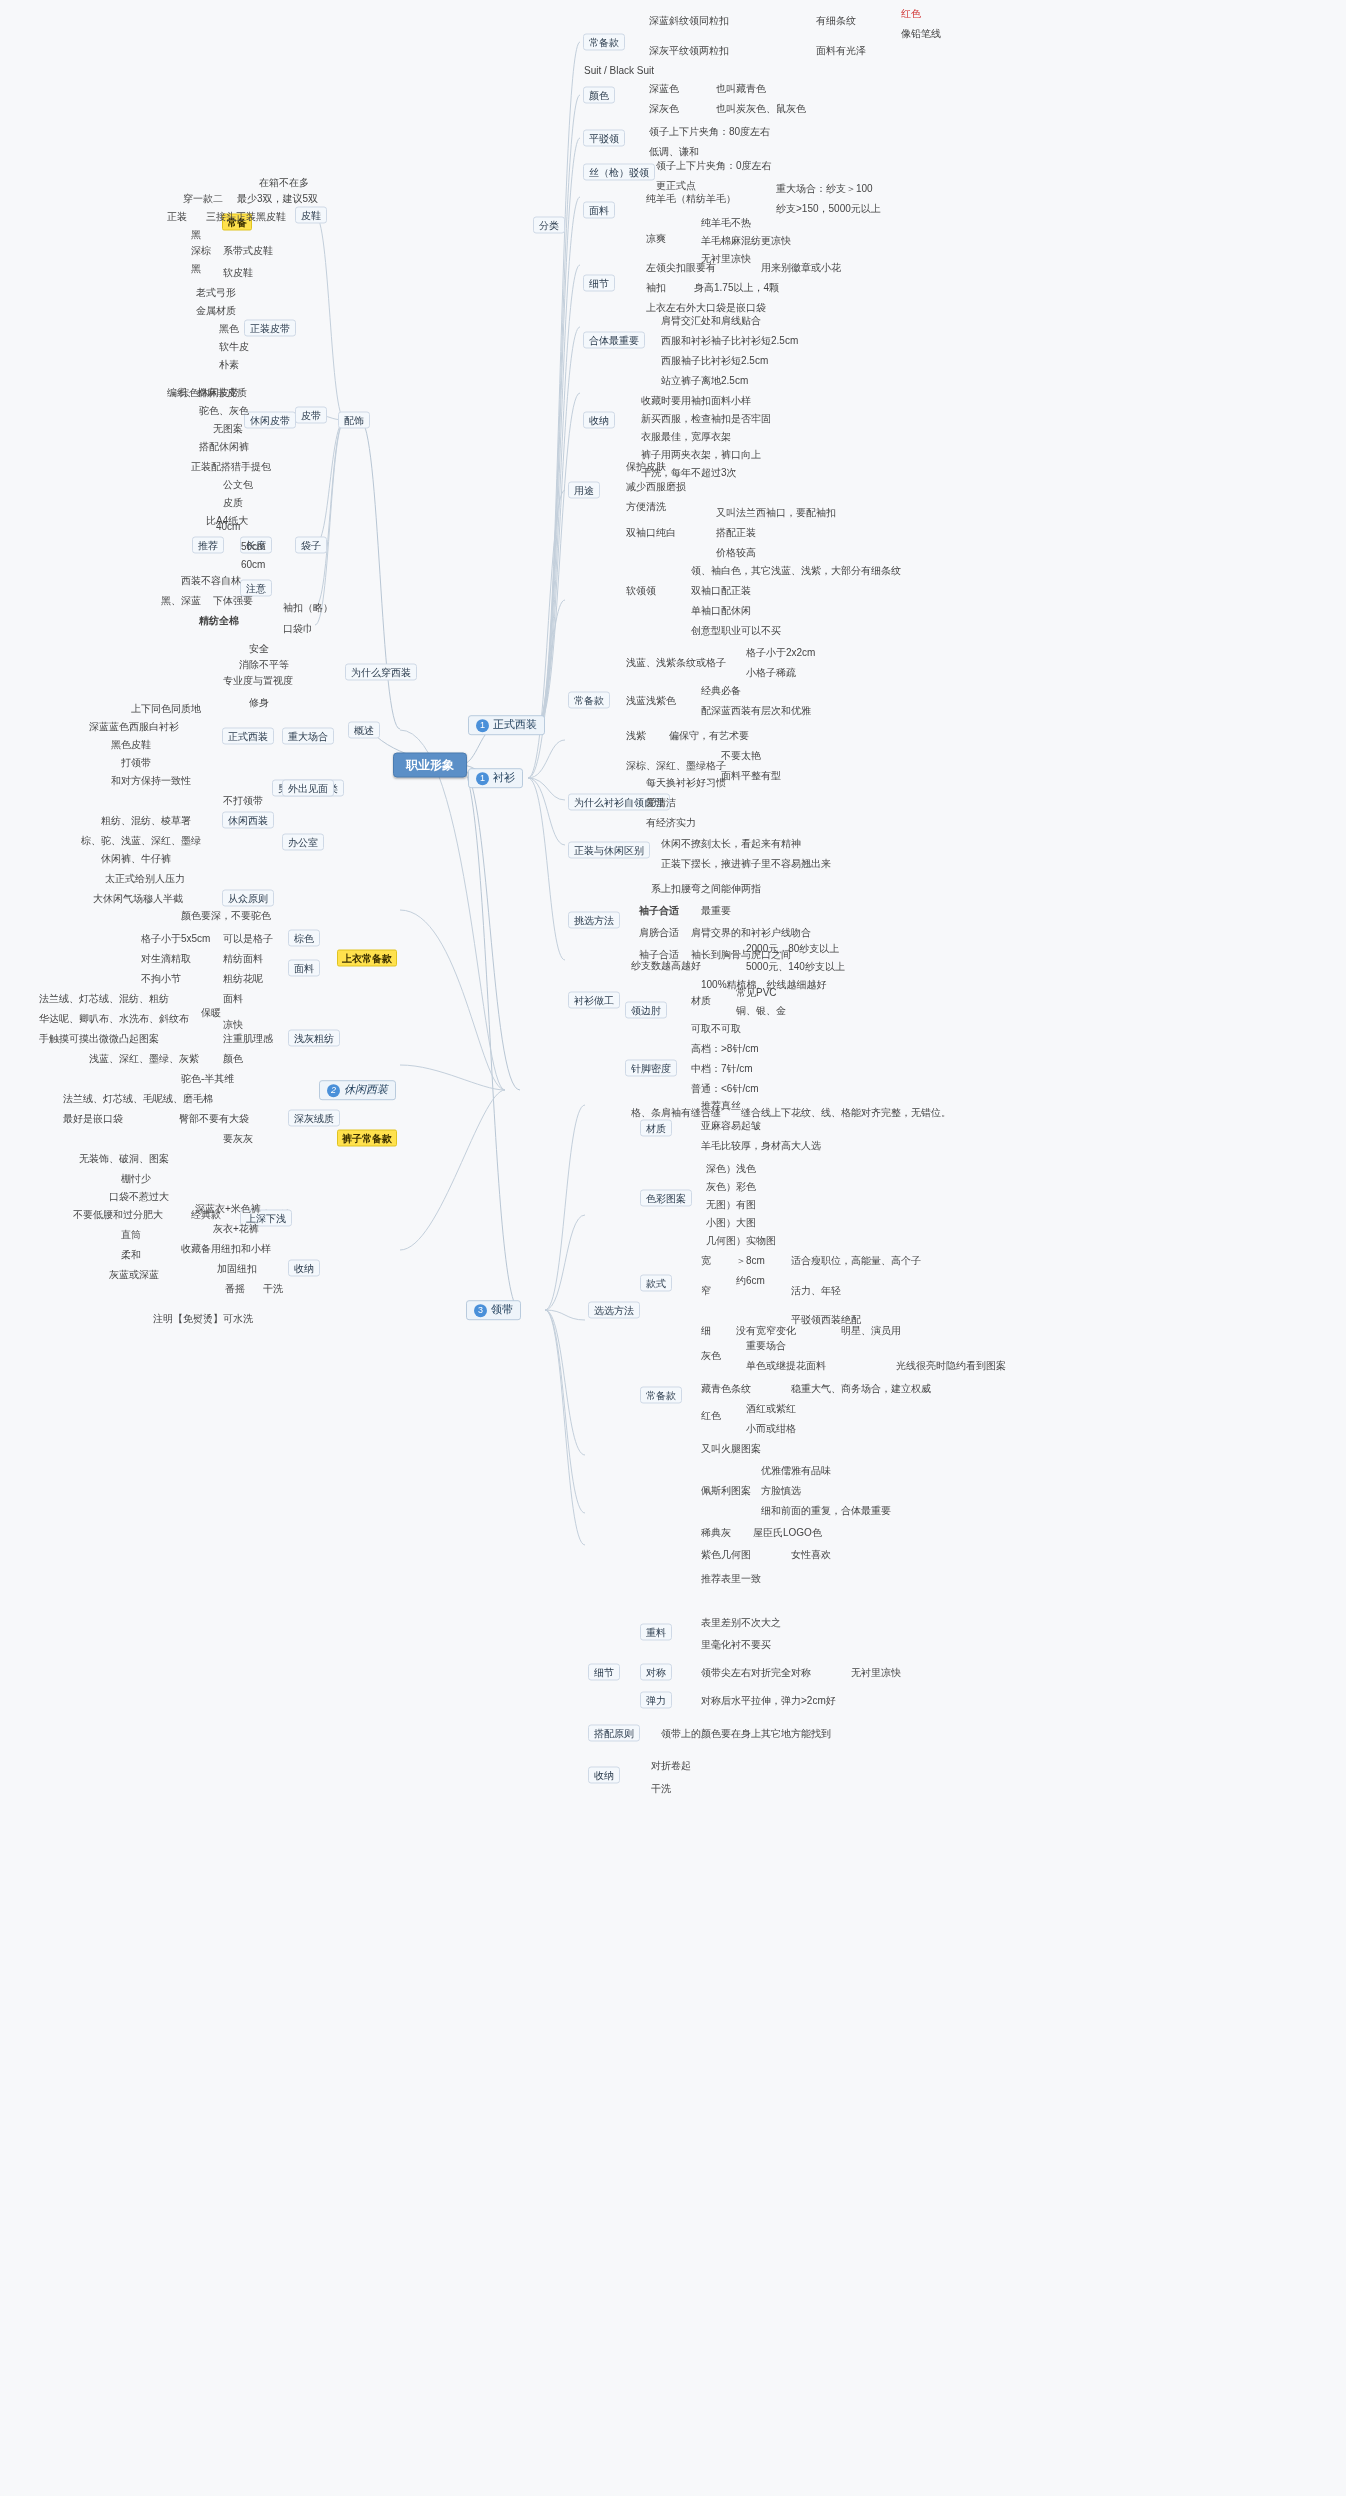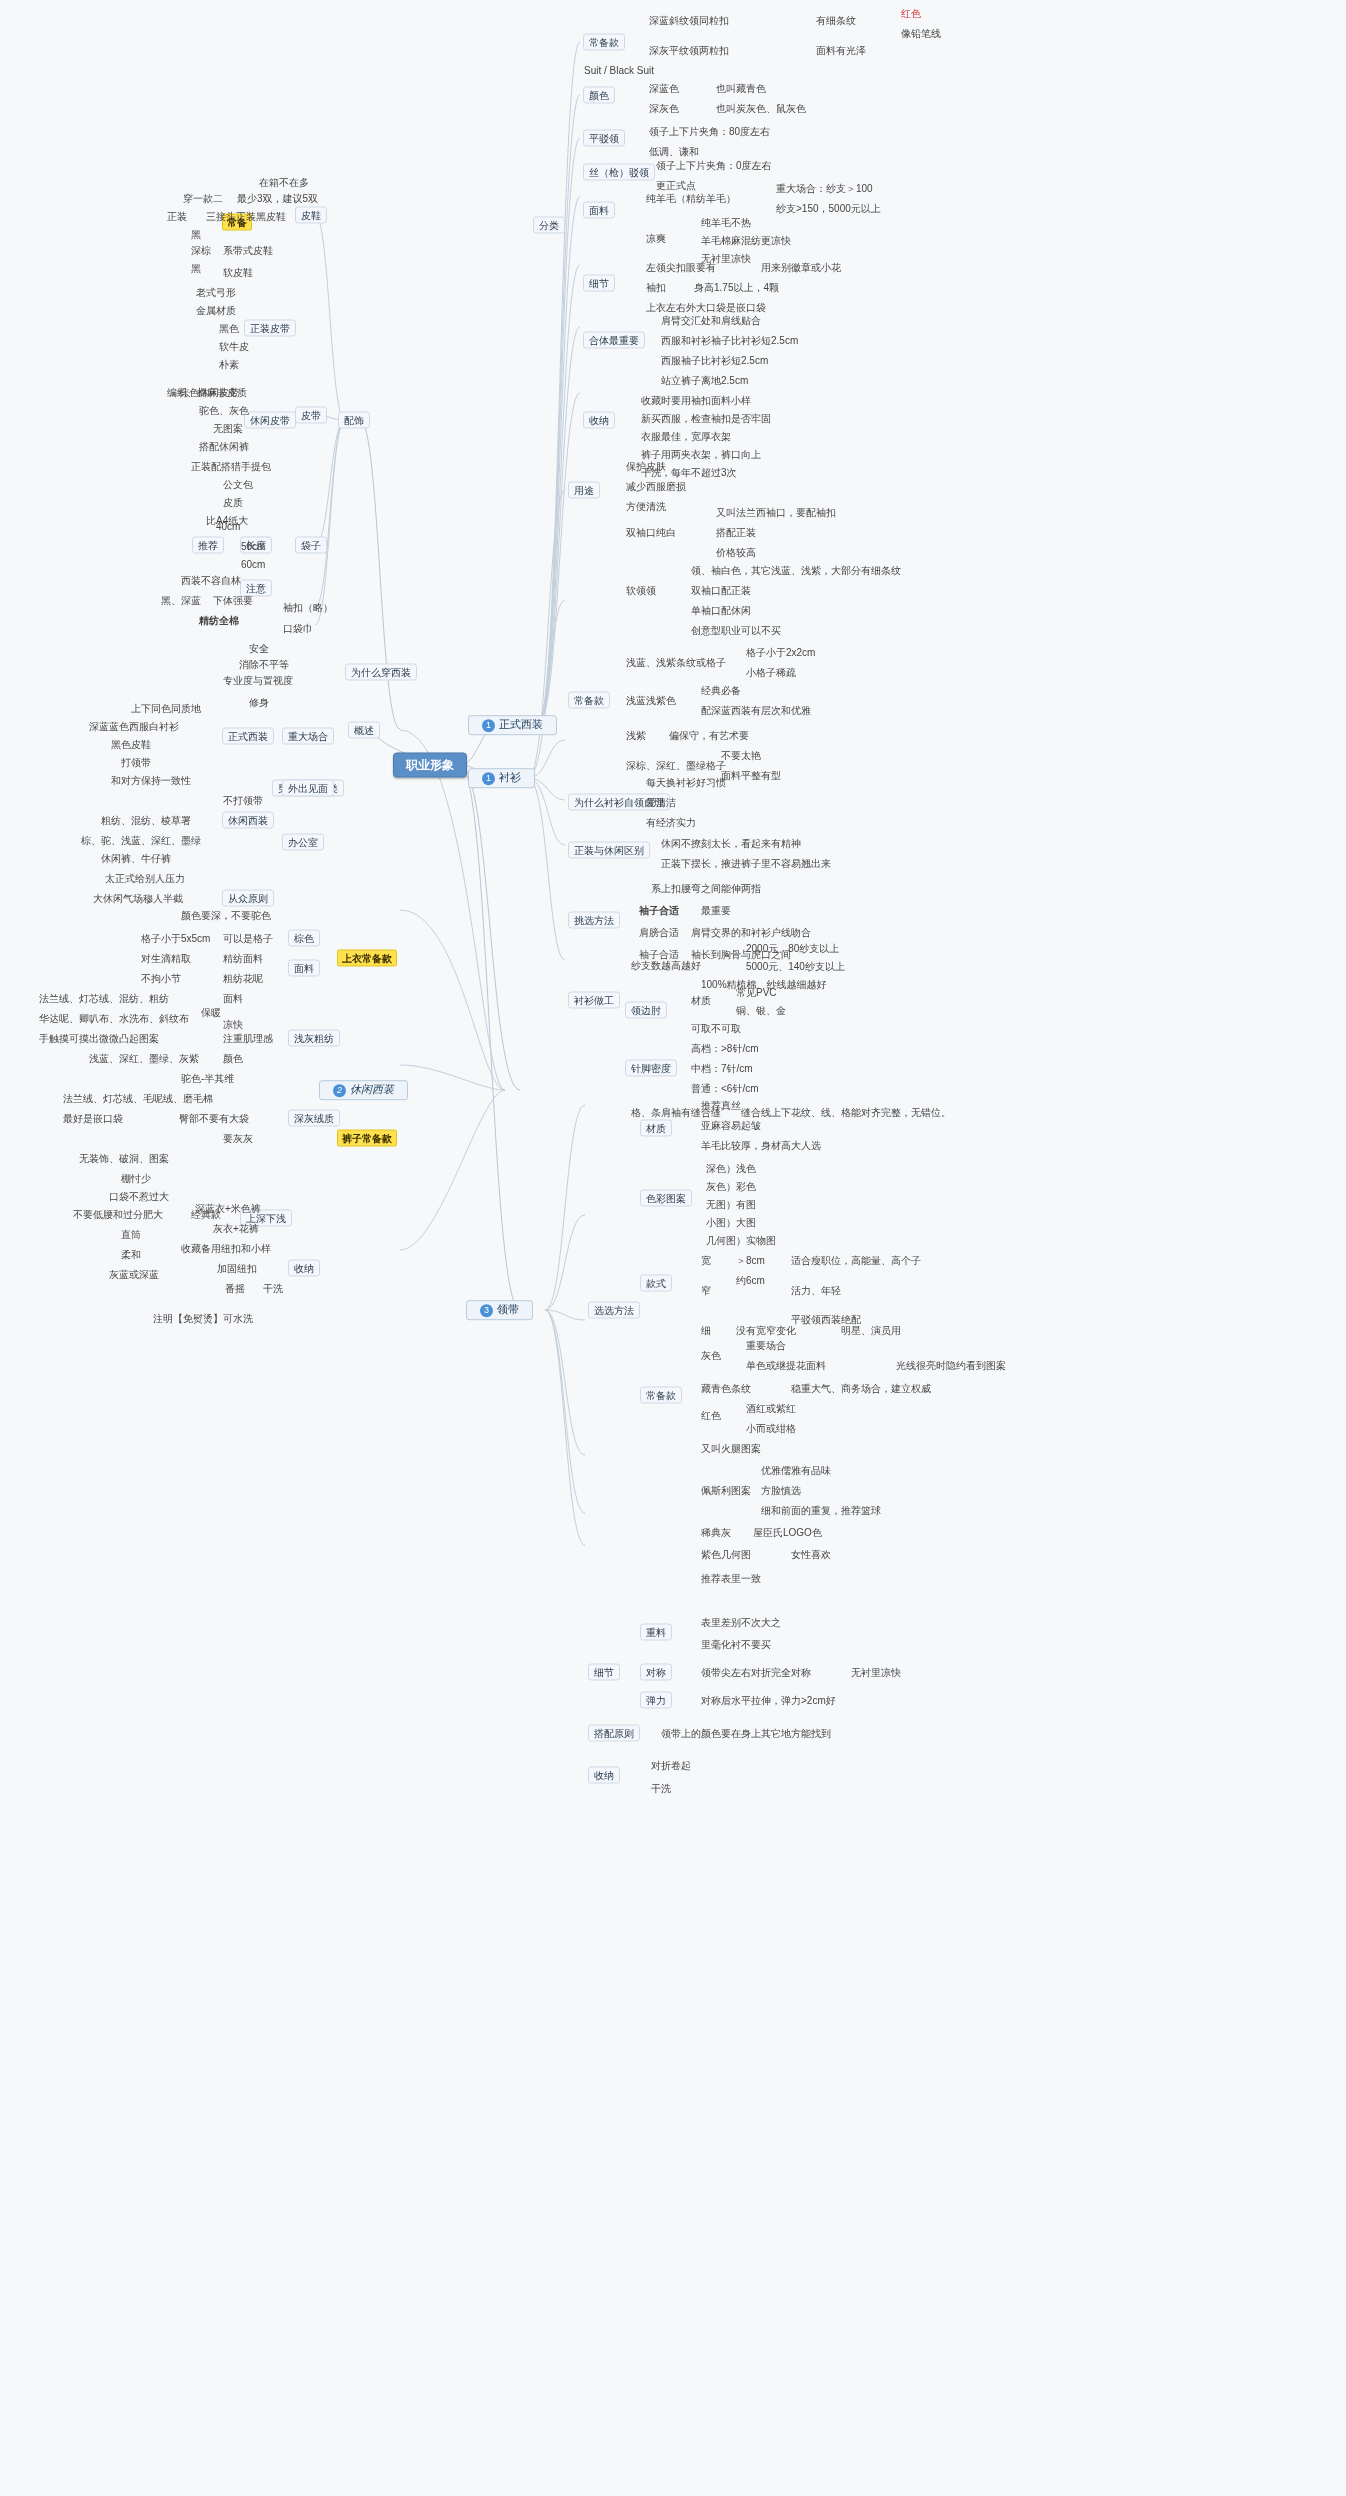--- a/index.html
+++ b/index.html
@@ -3,21 +3,21 @@
 <meta charset="utf-8">
 <style>
   html,body{margin:0;padding:0;background:#f7f8fa;}
   body{width:1346px;height:2496px;position:relative;font-family:"Liberation Sans","DejaVu Sans",sans-serif;color:#333;overflow:hidden;}
   #canvas{position:absolute;left:0;top:0;width:1346px;height:2496px;}
   svg#links{position:absolute;left:0;top:0;width:1346px;height:2496px;pointer-events:none;}
   .node{position:absolute;transform:translateY(-50%);white-space:nowrap;font-size:10px;line-height:13px;}
   .leaf{color:#444;font-size:10px;padding:0 1px;}
   .box2{border:1px solid #cfd9e6;background:#f4f8fc;border-radius:3px;padding:1px 5px;font-size:10px;color:#2a3b4d;}
   .root{background:#5b8fc7;color:#fff;border:1px solid #4a7cb1;border-radius:4px;padding:5px 12px;font-size:12px;font-weight:bold;box-shadow:0 1px 2px rgba(0,0,0,.25);}
-  .lvl1{border:1px solid #b9cbdd;background:#eef4fa;border-radius:3px;padding:2px 13px;font-size:11px;color:#24425f;}
+  .lvl1{border:1px solid #b9cbdd;background:#eef4fa;border-radius:3px;padding:2px 7px;font-size:11px;color:#24425f;}
   .num{display:inline-block;width:13px;height:13px;line-height:13px;text-align:center;border-radius:50%;background:#4a90d9;color:#fff;font-size:9px;margin-right:4px;vertical-align:middle;}
   .hl-yellow{background:#ffe14d;border:1px solid #e0c420;border-radius:2px;padding:1px 4px;color:#3a2f00;font-weight:bold;}
   .hl-red{color:#d03030;}
   .bold{font-weight:bold;}
 </style>
 </head>
 <body>
 
 <div id="canvas">
 <svg id="links" viewBox="0 0 1346 2496">
@@ -221,21 +221,21 @@
 <div class="node leaf" style="left:895px;top:1365px;">光线很亮时隐约看到图案</div>
 <div class="node leaf" style="left:700px;top:1388px;">藏青色条纹</div>
 <div class="node leaf" style="left:790px;top:1388px;">稳重大气、商务场合，建立权威</div>
 <div class="node leaf" style="left:700px;top:1415px;">红色</div>
 <div class="node leaf" style="left:745px;top:1408px;">酒红或紫红</div>
 <div class="node leaf" style="left:745px;top:1428px;">小而或绀格</div>
 <div class="node leaf" style="left:700px;top:1448px;">又叫火腿图案</div>
 <div class="node leaf" style="left:700px;top:1490px;">佩斯利图案</div>
 <div class="node leaf" style="left:760px;top:1470px;">优雅儒雅有品味</div>
 <div class="node leaf" style="left:760px;top:1490px;">方脸慎选</div>
-<div class="node leaf" style="left:760px;top:1510px;">细和前面的重复，推荐篮球</div>
+<div class="node leaf" style="left:760px;top:1510px;">细和前面的重复，合体最重要</div>
 <div class="node leaf" style="left:700px;top:1532px;">稀典灰</div>
 <div class="node leaf" style="left:752px;top:1532px;">屋臣氏LOGO色</div>
 <div class="node leaf" style="left:700px;top:1554px;">紫色几何图</div>
 <div class="node leaf" style="left:790px;top:1554px;">女性喜欢</div>
 <div class="node leaf" style="left:700px;top:1578px;">推荐表里一致</div>
 
 <div class="node box2" style="left:588px;top:1672px;">细节</div>
 <div class="node box2" style="left:640px;top:1632px;">重料</div>
 <div class="node leaf" style="left:700px;top:1622px;">表里差别不次大之</div>
 <div class="node leaf" style="left:700px;top:1644px;">里毫化衬不要买</div>

